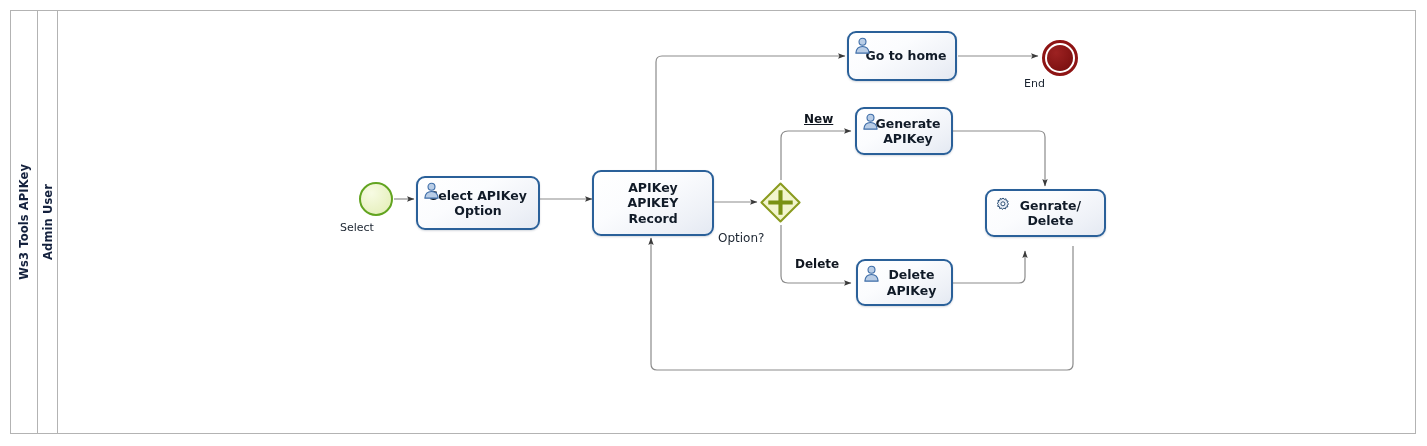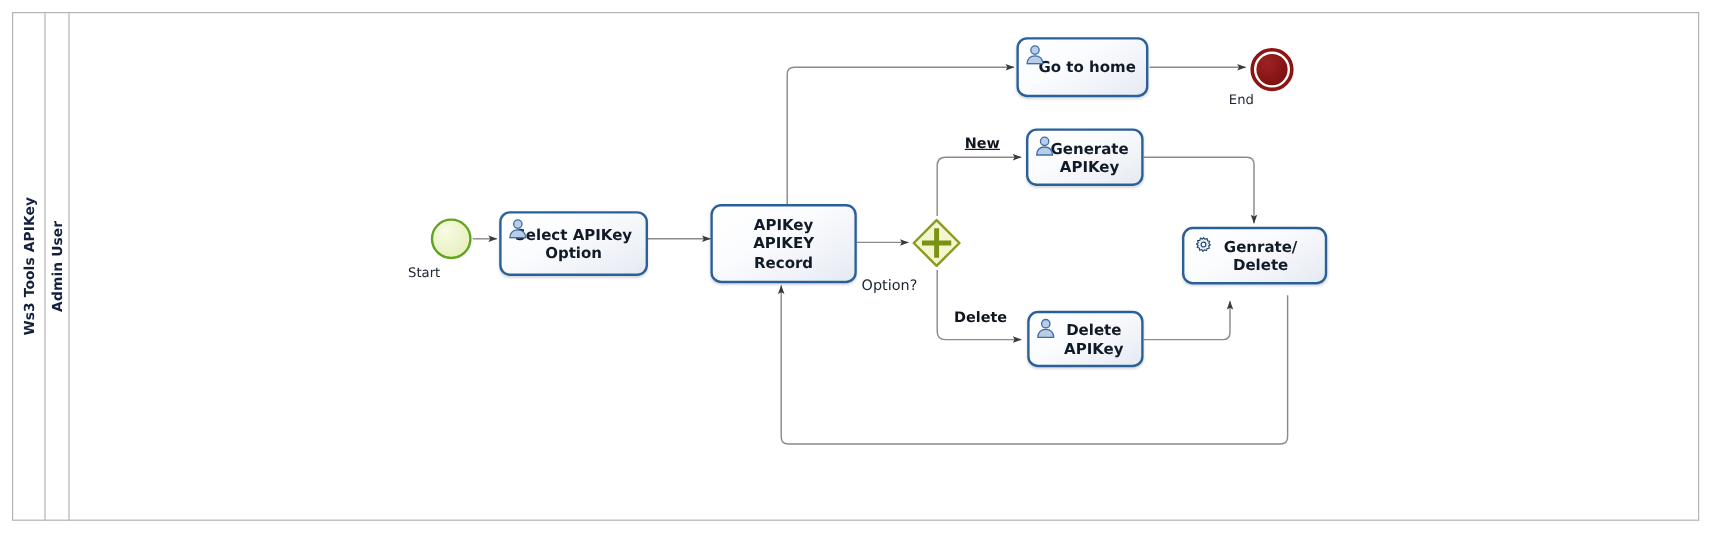--- a/index.html
+++ b/index.html
@@ -198,21 +198,21 @@
 
       <path d="M953,131 L1039,131 Q1045,131 1045,137 L1045,186"></path>
 
       <path d="M953,283 L1019,283 Q1025,283 1025,277 L1025,251"></path>
 
       <path d="M1073,246 L1073,364 Q1073,370 1067,370 L657,370 Q651,370 651,364 L651,238"></path>
     </g>
   </svg>
 
   <div class="event event-start"></div>
-  <div class="event-label" style="left:340px; top:221px; width:72px;">Start</div>
+  <div class="event-label" style="left:340px; top:221px; width:72px;">Select</div>
 
   <div class="event event-end-outer"></div>
   <div class="event-end-inner"></div>
   <div class="event-label" style="left:1024px; top:77px; width:72px;">End</div>
 
   <div class="task" style="left:416px; top:176px; width:124px; height:54px;">
     <svg class="task-icon" viewBox="0 0 20 20">
       <circle cx="10" cy="5.6" r="4.1" fill="#b9cde6" stroke="#3f6ea8" stroke-width="1.3"></circle>
       <path d="M2.2,19 C2.6,13.4 6.2,11.2 10,11.2 C13.8,11.2 17.4,13.4 17.8,19 Z" fill="#b9cde6" stroke="#3f6ea8" stroke-width="1.3" stroke-linejoin="round"></path>
     </svg>

